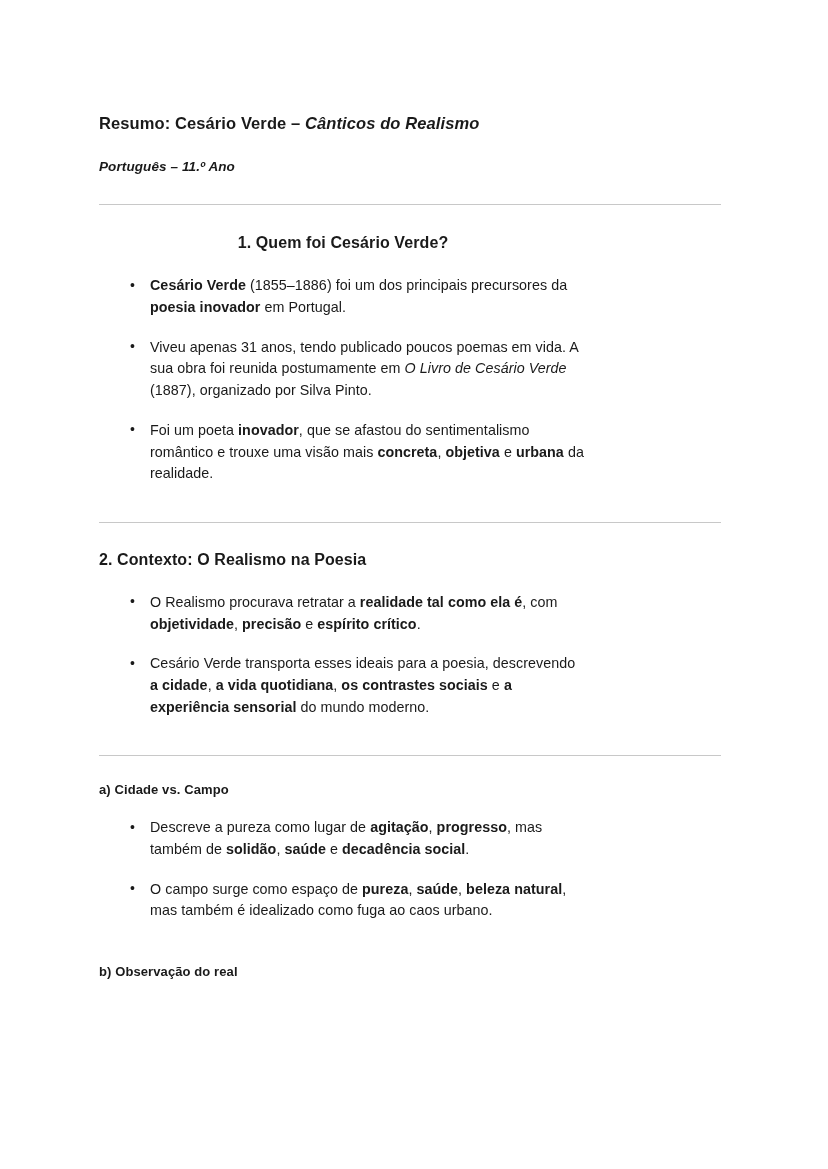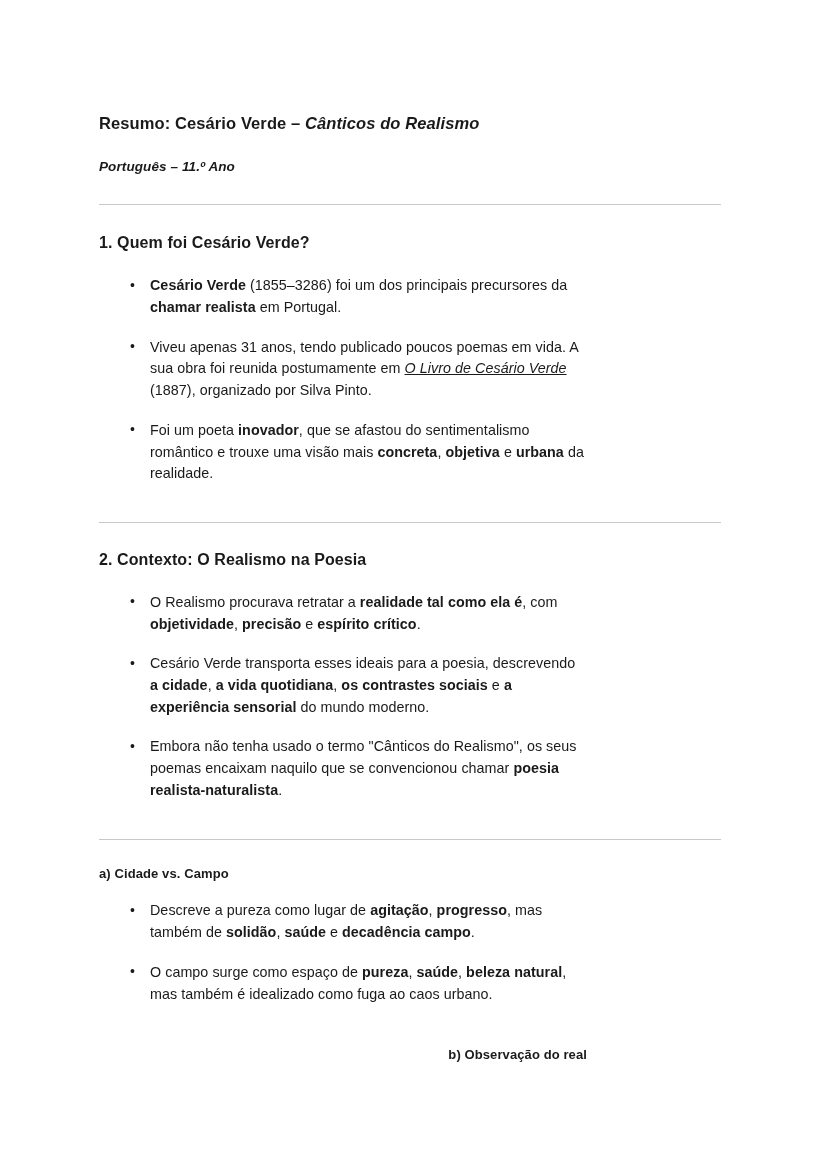--- a/index.html
+++ b/index.html
@@ -55,33 +55,33 @@
   .rule.r2 { margin-top: 37px; }
   .rule.r3 { margin-top: 37px; }
 
   .section-title {
     font-size: 16px;
     font-weight: bold;
     line-height: 1.3;
     margin: 0;
     letter-spacing: 0.1px;
   }
-  .s1 { margin-top: 28px; }
+  .s1 { margin-top: 28px; text-align: center; }
   .s2 { margin-top: 27px; }
   .s3 { margin-top: 27px; }
 
   .sub-title {
     font-size: 13px;
     font-weight: bold;
     line-height: 1.3;
     margin: 0;
     letter-spacing: 0.1px;
   }
   .sub-a { margin-top: 26px; }
-  .sub-b { margin-top: 42px; text-align: right; }
+  .sub-b { margin-top: 42px; }
 
   
   ul.bullets {
     list-style: none;
     margin: 0;
     padding: 0;
   }
   ul.b-after-title { margin-top: 21px; }
   ul.b-after-sub   { margin-top: 18px; }
 
@@ -100,53 +100,52 @@
     content: "\2022";
     position: absolute;
     left: 31px;
     top: -0.5px;
     font-size: 14px;
     line-height: 1.52;
     color: #1a1a1a;
   }
 
   li b, li strong { font-weight: bold; }
-  li i, li em { font-style: italic; text-decoration: underline; }
+  li i, li em { font-style: italic; }
 </style>
 </head>
 <body>
 
 <div class="page">
 
   <h1 class="doc-title"><span>Resumo: Cesário Verde – </span><span class="work">Cânticos do Realismo</span></h1>
 
   <h2 class="doc-subtitle">Português – 11.º Ano</h2>
 
   <hr class="rule r1">
 
   <h3 class="section-title s1">1. Quem foi Cesário Verde?</h3>
   <ul class="bullets b-after-title">
-      <li><b>Cesário Verde</b><span> (1855–3286) foi um dos principais precursores da </span><b>chamar realista</b><span> em Portugal.</span></li>
+      <li><b>Cesário Verde</b><span> (1855–1886) foi um dos principais precursores da </span><b>poesia inovador</b><span> em Portugal.</span></li>
       <li><span>Viveu apenas 31 anos, tendo publicado poucos poemas em vida. A sua obra foi reunida postumamente em </span><i>O Livro de Cesário Verde</i><span> (1887), organizado por Silva Pinto.</span></li>
       <li><span>Foi um poeta </span><b>inovador</b><span>, que se afastou do sentimentalismo romântico e trouxe uma visão mais </span><b>concreta</b><span>, </span><b>objetiva</b><span> e </span><b>urbana</b><span> da realidade.</span></li>
     </ul>
 
   <hr class="rule r2">
 
   <h3 class="section-title s2">2. Contexto: O Realismo na Poesia</h3>
   <ul class="bullets b-after-title">
       <li><span>O Realismo procurava retratar a </span><b>realidade tal como ela é</b><span>, com </span><b>objetividade</b><span>, </span><b>precisão</b><span> e </span><b>espírito crítico</b><span>.</span></li>
       <li><span>Cesário Verde transporta esses ideais para a poesia, descrevendo </span><b>a cidade</b><span>, </span><b>a vida quotidiana</b><span>, </span><b>os contrastes sociais</b><span> e </span><b>a experiência sensorial</b><span> do mundo moderno.</span></li>
-      <li><span>Embora não tenha usado o termo "Cânticos do Realismo", os seus poemas encaixam naquilo que se convencionou chamar </span><b>poesia realista-naturalista</b><span>.</span></li>
     </ul>
 
   <hr class="rule r3">
 
 
   <h4 class="sub-title sub-a">a) Cidade vs. Campo</h4>
   <ul class="bullets b-after-sub">
-      <li><span>Descreve a pureza como lugar de </span><b>agitação</b><span>, </span><b>progresso</b><span>, mas também de </span><b>solidão</b><span>, </span><b>saúde</b><span> e </span><b>decadência campo</b><span>.</span></li>
+      <li><span>Descreve a pureza como lugar de </span><b>agitação</b><span>, </span><b>progresso</b><span>, mas também de </span><b>solidão</b><span>, </span><b>saúde</b><span> e </span><b>decadência social</b><span>.</span></li>
       <li><span>O campo surge como espaço de </span><b>pureza</b><span>, </span><b>saúde</b><span>, </span><b>beleza natural</b><span>, mas também é idealizado como fuga ao caos urbano.</span></li>
     </ul>
 
   <h4 class="sub-title sub-b">b) Observação do real</h4>
 
 </div>
 
 </body></html>

